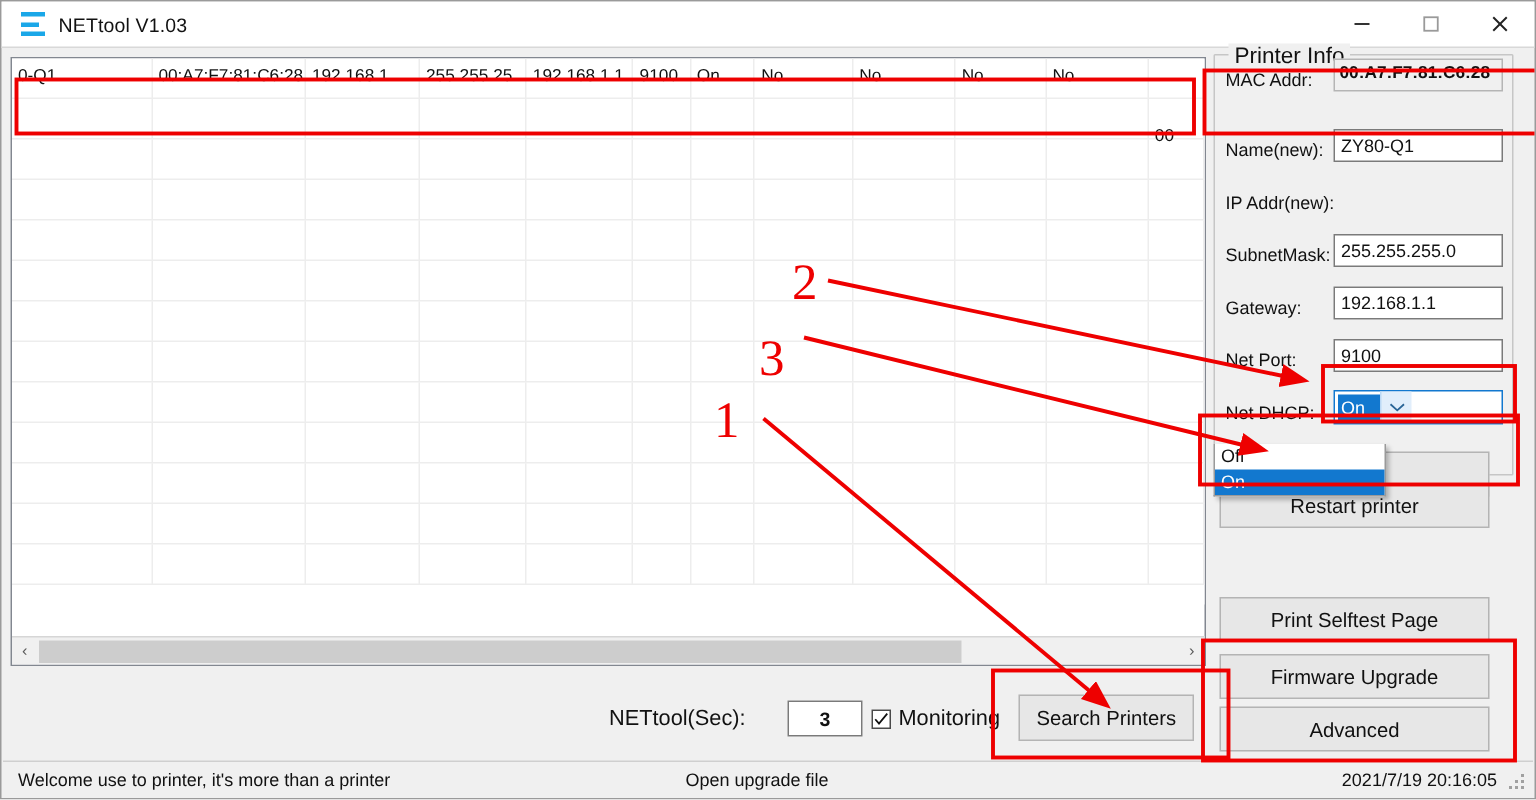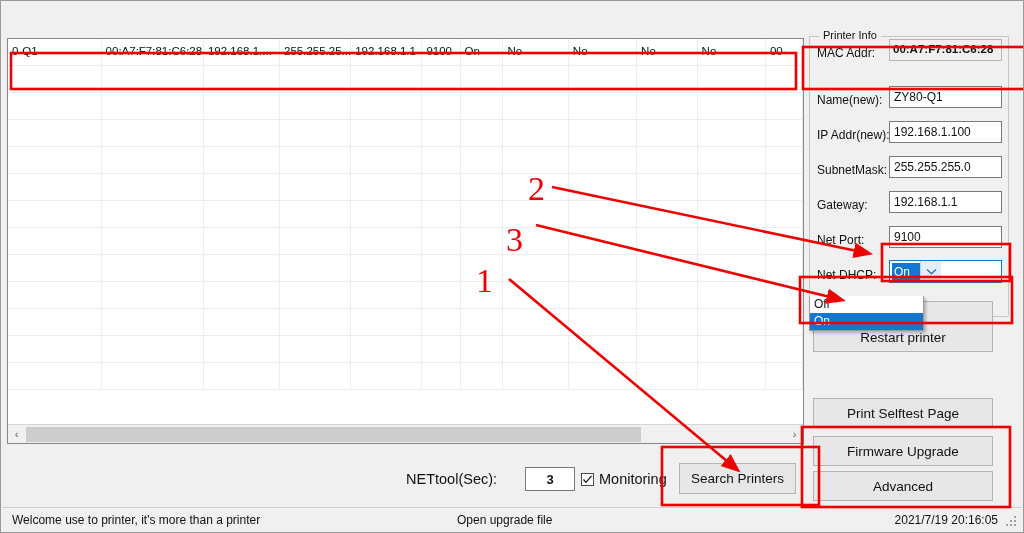--- a/index.html
+++ b/index.html
@@ -122,21 +122,21 @@
     position: absolute; left: 808px; top: 35px;
     width: 200px; height: 281px;
     border: 1px solid #c6c6c6;
     border-radius: 1px;
     background: #f0f0f0;
   }
   #pi-legend {
     position: absolute; left: 9px; top: -8px;
     background: #f0f0f0;
     padding: 0 4px;
-    font-size: 11px; color: #111;
+    font-size: 15px; color: #111;
   }
   .pi-row {
     position: absolute;
     left: 0; width: 200px; height: 28px;
   }
   .pi-label {
     position: absolute; left: 7px; top: 7px;
     font-size: 12px; color: #111;
     white-space: nowrap;
   }
@@ -282,36 +282,62 @@
     font-family: "Liberation Serif", serif;
     font-size: 34px;
     line-height: 34px;
   }
 </style>
 </head>
 <body>
 
 <div id="app">
 
+  <div id="titlebar">
+    <div id="app-icon">
+      <i class="r1"></i>
+        <i class="r2"></i>
+        <i class="r3"></i>
+    </div>
+    <div id="app-title">NETtool V1.03</div>
+    <div id="win-controls">
+      <div class="wc">
+        <svg width="12" height="12" viewBox="0 0 12 12">
+            <line x1="1" y1="6" x2="11" y2="6" stroke="#333" stroke-width="1.2"></line>
+          </svg>
+      </div>
+      <div class="wc">
+        <svg width="12" height="12" viewBox="0 0 12 12">
+            <rect x="1.5" y="1.5" width="9" height="9" fill="none" stroke="#9a9a9a" stroke-width="1.2"></rect>
+          </svg>
+      </div>
+      <div class="wc">
+        <svg width="12" height="12" viewBox="0 0 12 12">
+            <line x1="1.5" y1="1.5" x2="10.5" y2="10.5" stroke="#222" stroke-width="1.3"></line>
+            <line x1="10.5" y1="1.5" x2="1.5" y2="10.5" stroke="#222" stroke-width="1.3"></line>
+          </svg>
+      </div>
+    </div>
+  </div>
 
   <div id="listview">
     <div id="lv-body">
         <div class="lv-row">
           <div class="lv-td" style="width: 96px;">0-Q1</div>
           <div class="lv-td" style="width: 105px;">00:A7:F7:81:C6:28</div>
           <div class="lv-td" style="width: 78px;">192.168.1....</div>
           <div class="lv-td" style="width: 73px;">255.255.25...</div>
           <div class="lv-td" style="width: 73px;">192.168.1.1</div>
           <div class="lv-td" style="width: 39px;">9100</div>
           <div class="lv-td" style="width: 44px;">On</div>
           <div class="lv-td" style="width: 67px;">No</div>
           <div class="lv-td" style="width: 70px;">No</div>
           <div class="lv-td" style="width: 62px;">No</div>
           <div class="lv-td" style="width: 70px;">No</div>
-          <div class="lv-td" style="width: 38px;">00</div>
+          <div class="lv-td" style="width: 38px; margin-top: 40px;">00</div>
         </div>
         <div class="lv-row empty">
           <div class="lv-td" style="width: 96px;"></div>
           <div class="lv-td" style="width: 105px;"></div>
           <div class="lv-td" style="width: 78px;"></div>
           <div class="lv-td" style="width: 73px;"></div>
           <div class="lv-td" style="width: 73px;"></div>
           <div class="lv-td" style="width: 39px;"></div>
           <div class="lv-td" style="width: 44px;"></div>
           <div class="lv-td" style="width: 67px;"></div>
@@ -490,21 +516,20 @@
         <div class="pi-row" style="top: 2px;">
           <div class="pi-label">MAC Addr:</div>
           <div class="pi-field readonly">00:A7:F7:81:C6:28</div>
         </div>
         <div class="pi-row" style="top: 49px;">
           <div class="pi-label">Name(new):</div>
           <div class="pi-field">ZY80-Q1</div>
         </div>
         <div class="pi-row" style="top: 84px;">
           <div class="pi-label">IP Addr(new):</div>
-          <div class="pi-field">192.168.1.100</div>
         </div>
         <div class="pi-row" style="top: 119px;">
           <div class="pi-label">SubnetMask:</div>
           <div class="pi-field">255.255.255.0</div>
         </div>
         <div class="pi-row" style="top: 154px;">
           <div class="pi-label">Gateway:</div>
           <div class="pi-field">192.168.1.1</div>
         </div>
         <div class="pi-row" style="top: 189px;">

